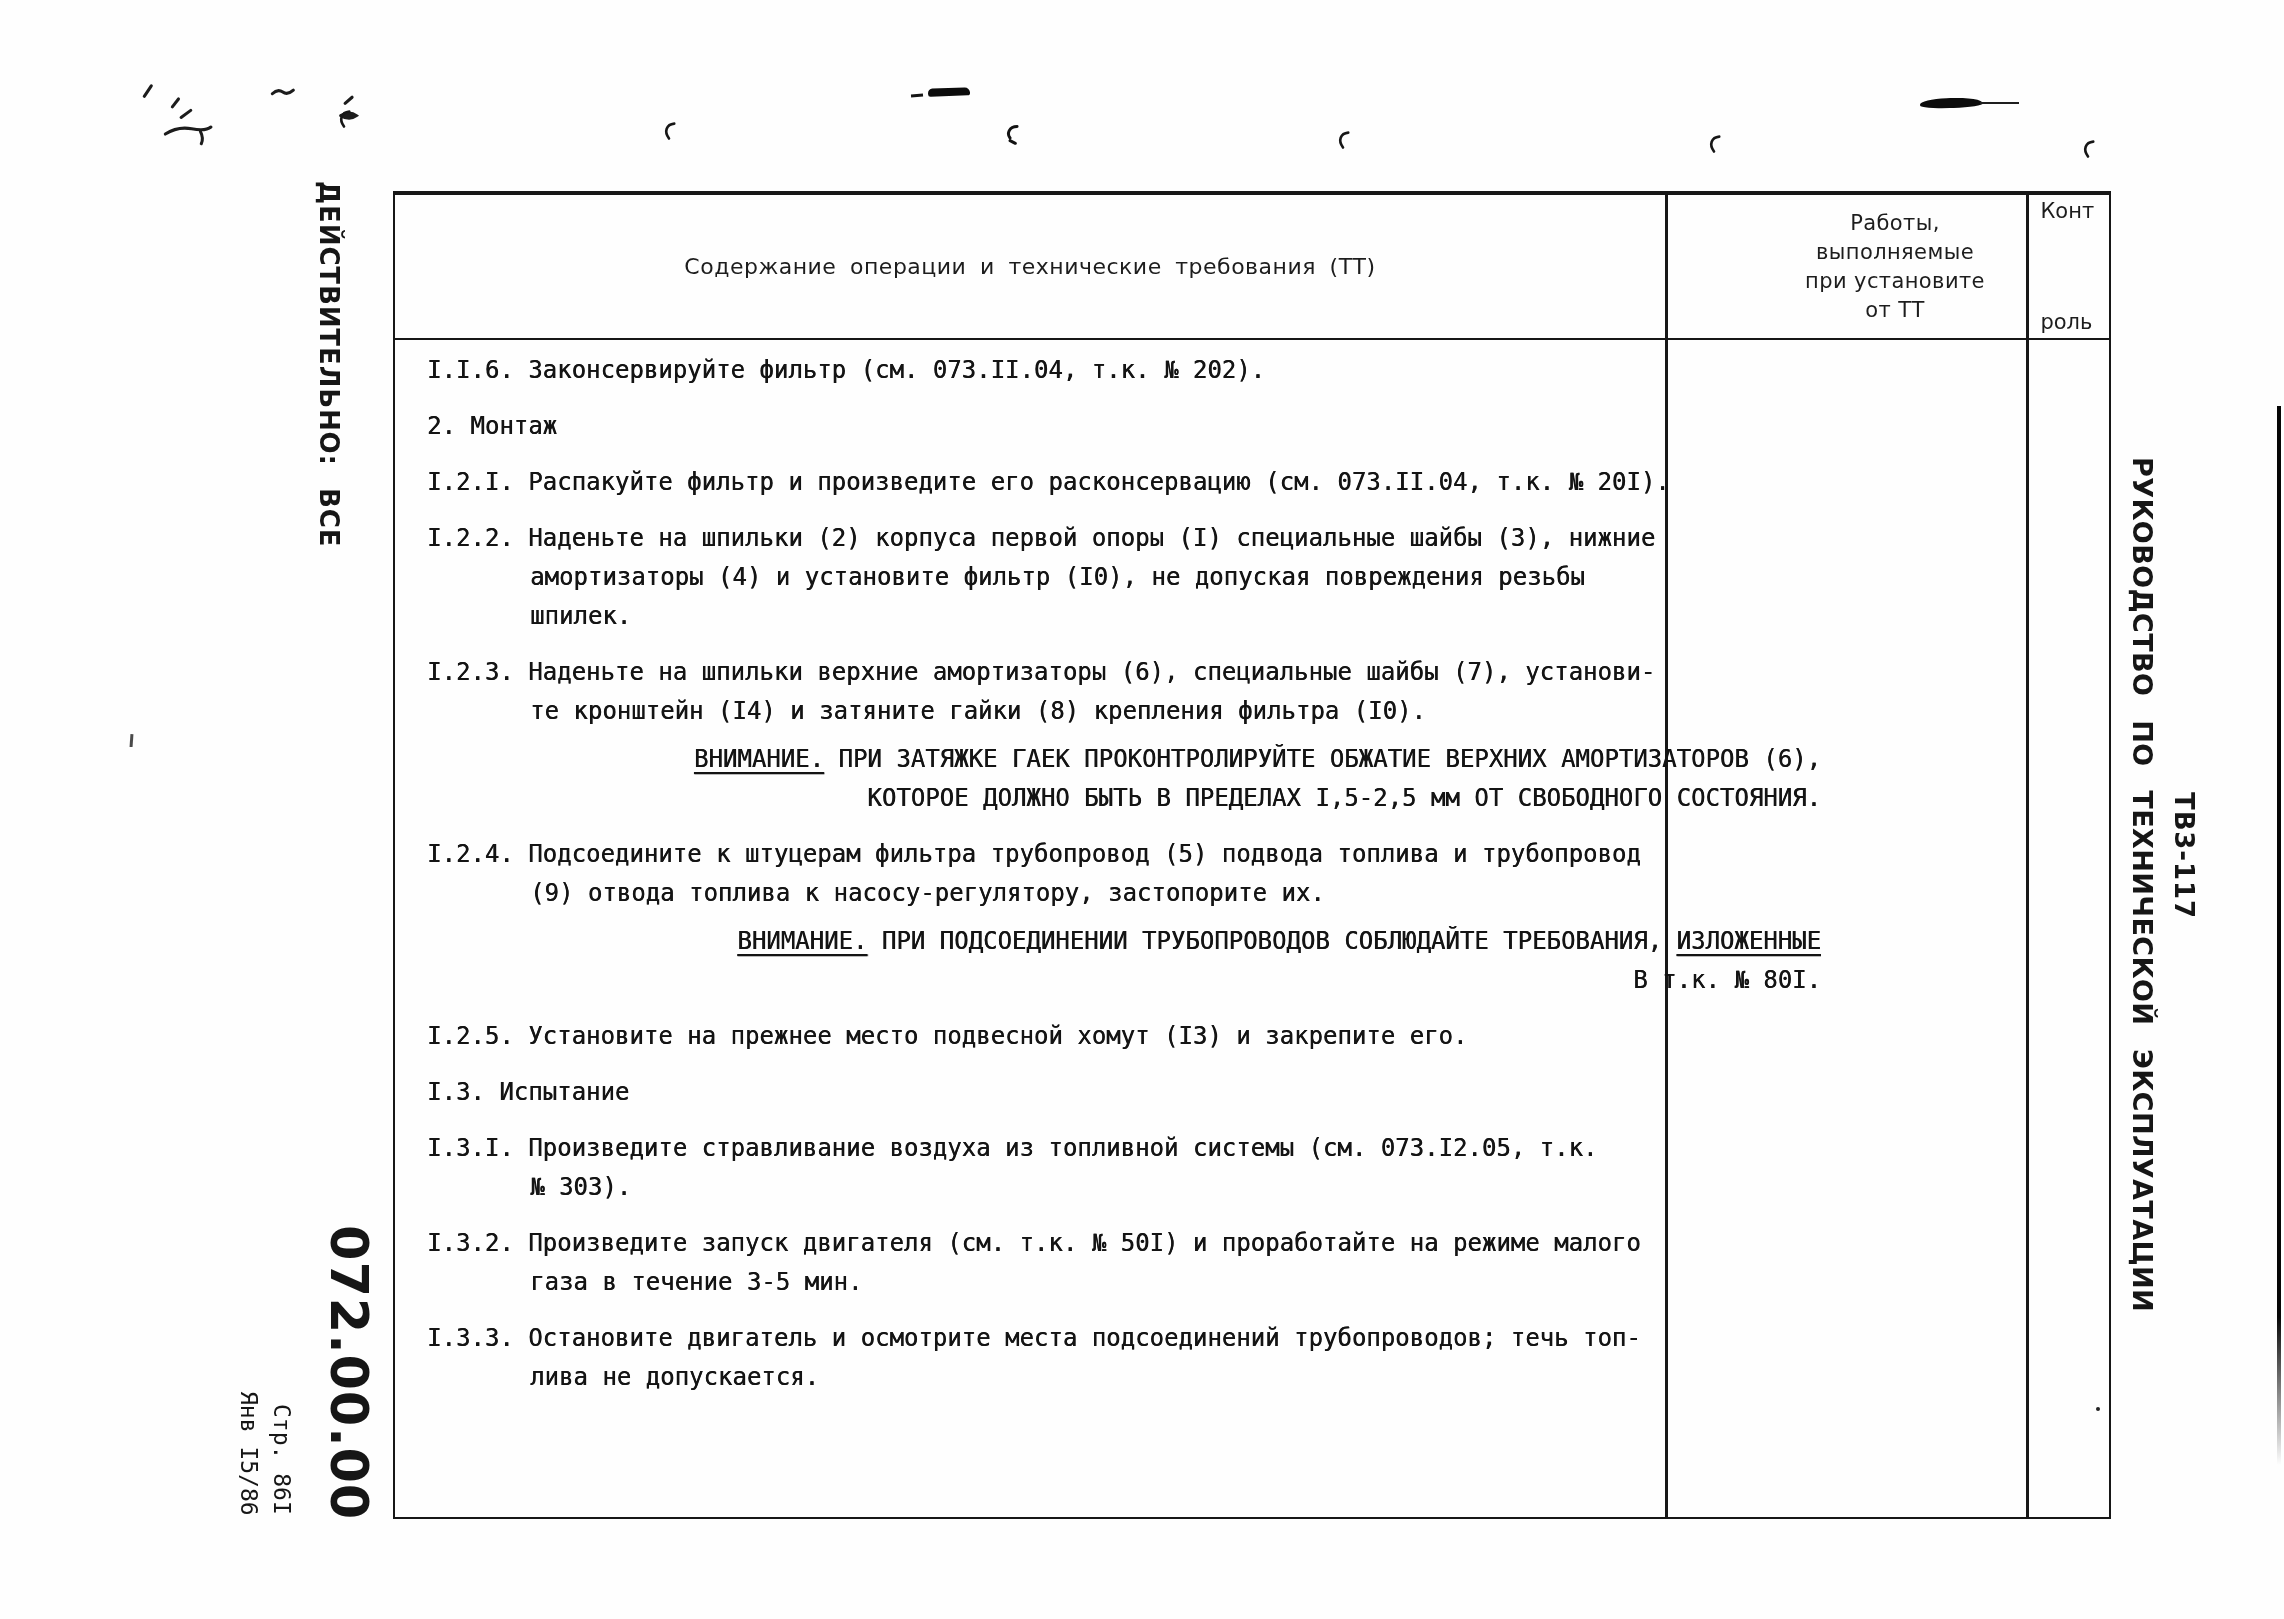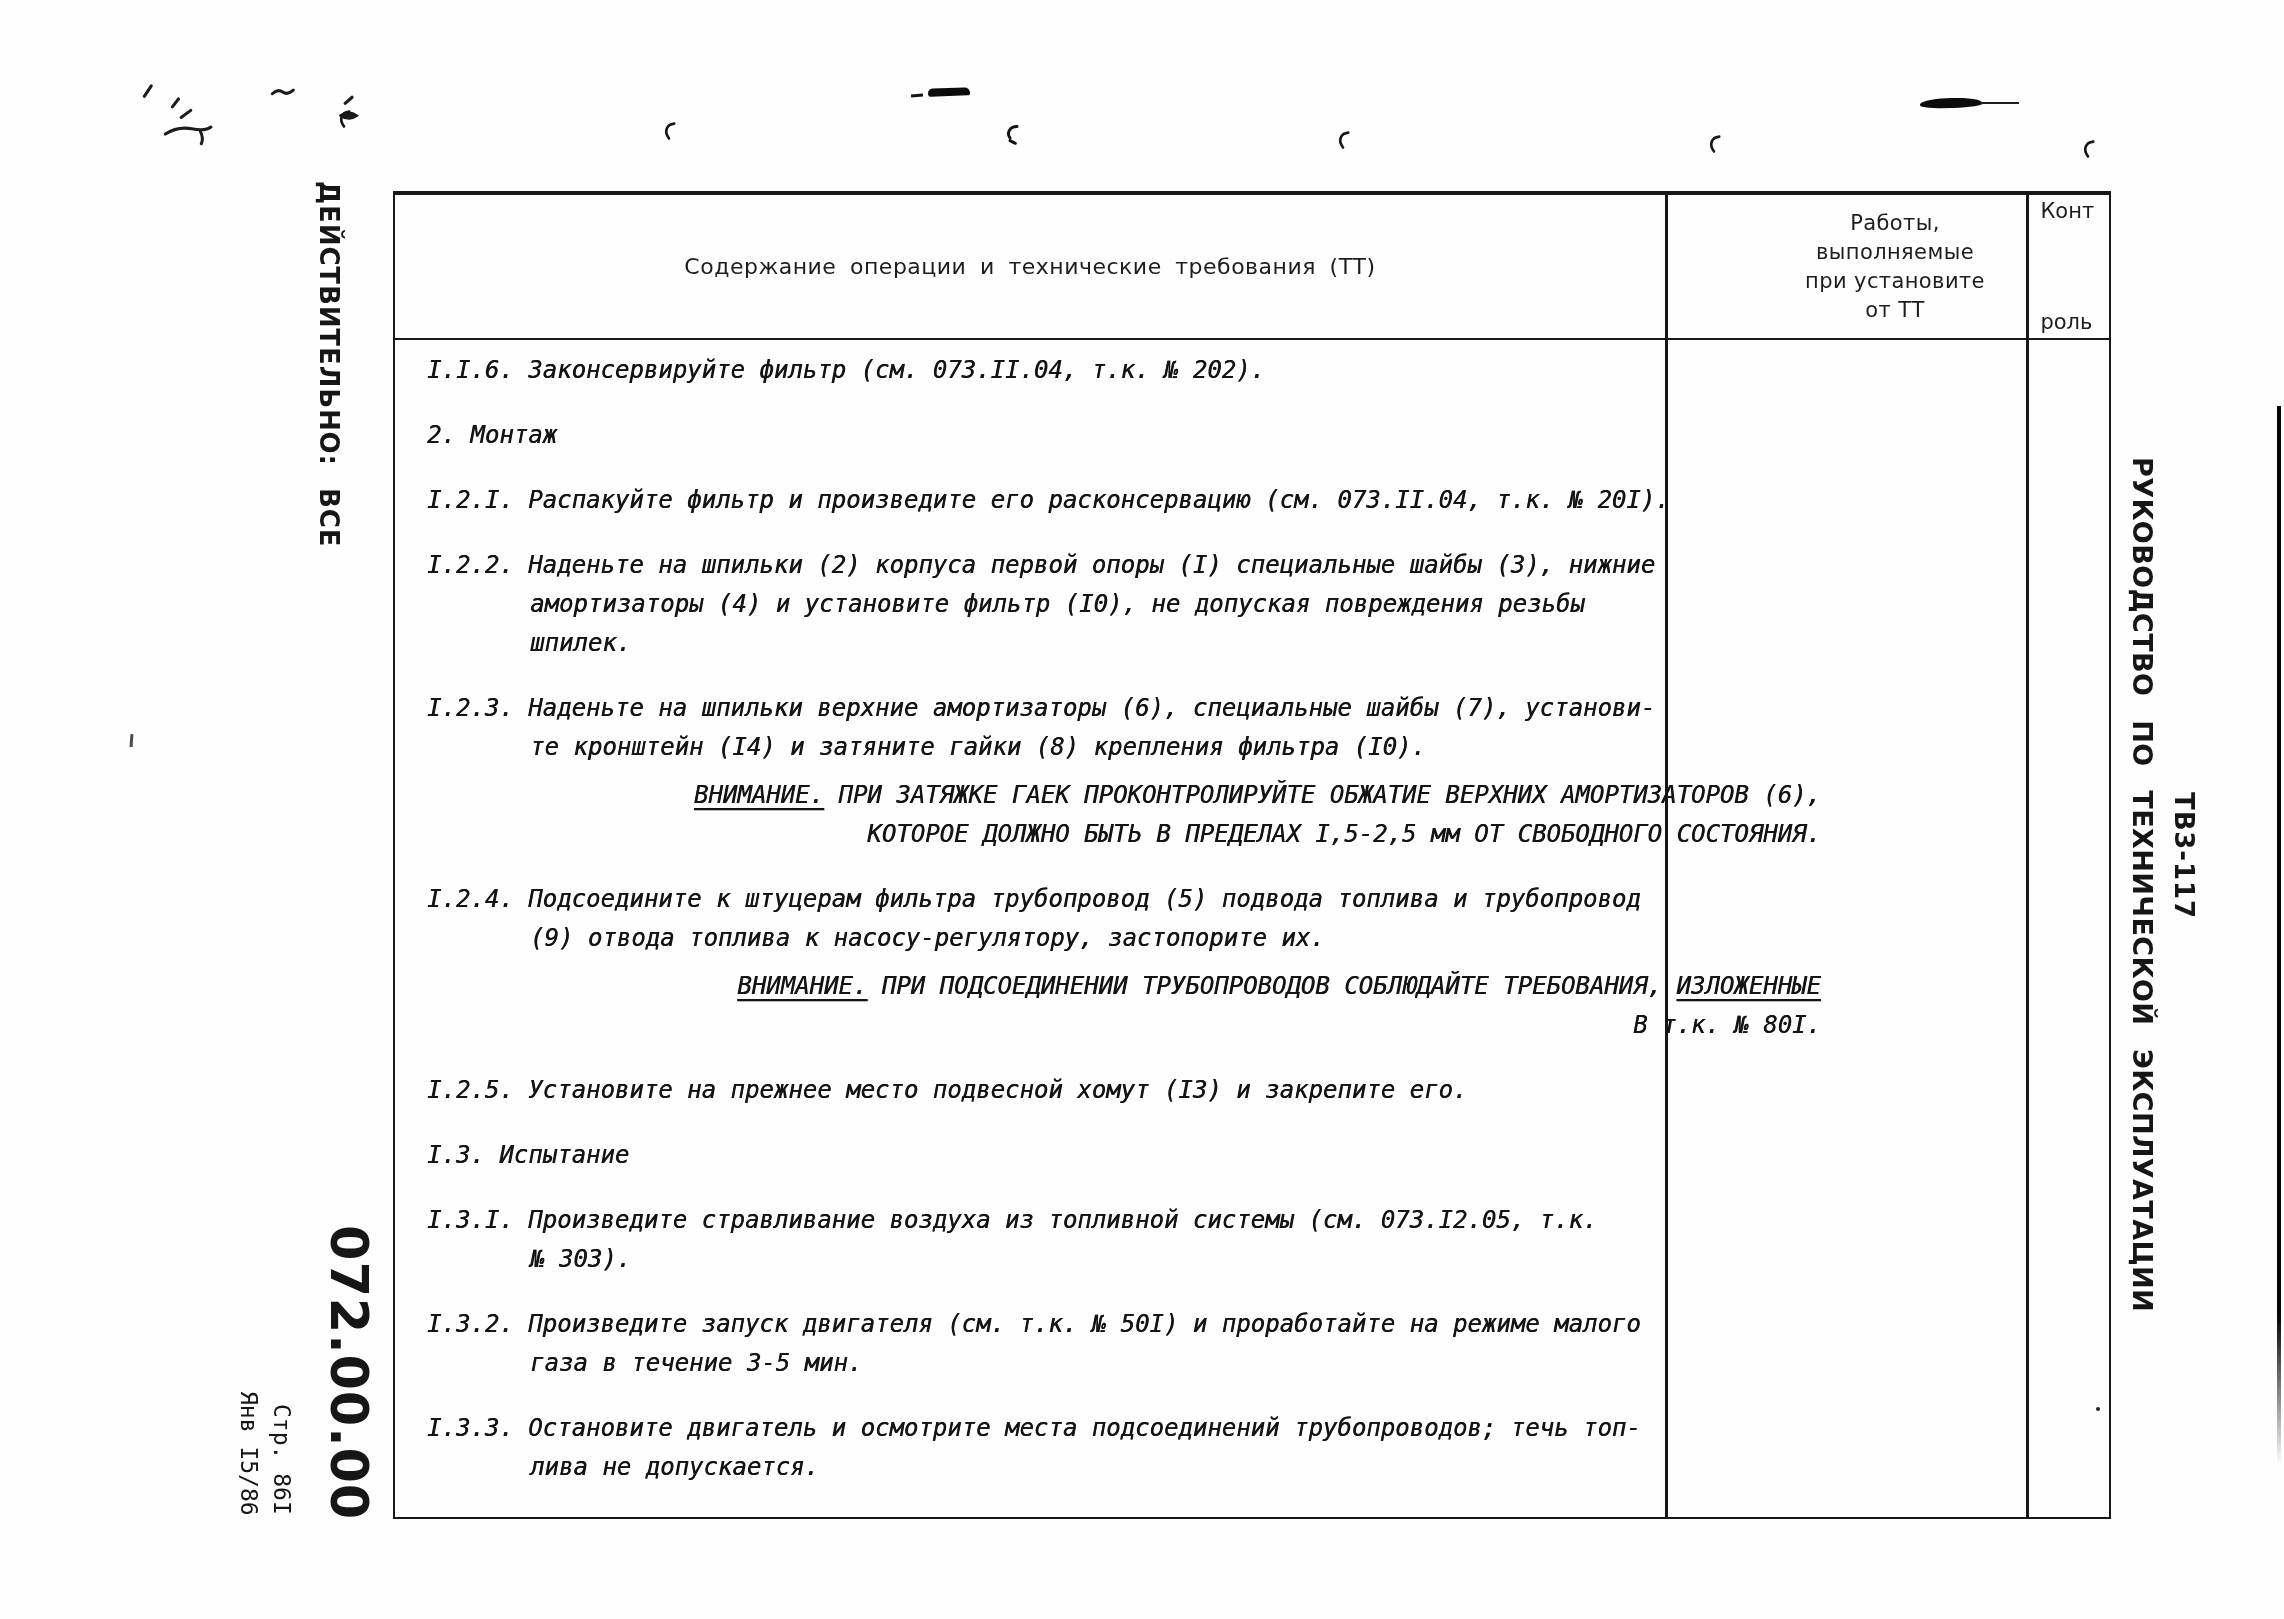--- a/index.html
+++ b/index.html
@@ -37,24 +37,23 @@
   .hc1 { left:0; width:1270px; font-size:22px; letter-spacing:0.5px; word-spacing:6.1px; }
   .hc2 { left:1273px; width:358px; font-size:21px; line-height:29px; letter-spacing:0.4px;margin-left:48px; }
   .hc3 { left:1634px; right:0; align-items:flex-start; padding-left:11.4px; font-size:21px; line-height:32.5px; box-sizing:border-box;justify-content:space-between; }
 
   .tbody {
     position:absolute; left:0; top:145px; width:1426px; bottom:0;
     padding:11.4px 0 0 32px; box-sizing:border-box; overflow:hidden;
     font-family:"DejaVu Sans Mono","Liberation Mono",monospace;
     font-size:24px; line-height:39px; color:#141414;
     text-shadow:0.4px 0.3px 0 #141414;
-    font-style:italic;
   }
   .block { white-space:nowrap; }
-  .block + .block { margin-top:26px; }
+  .block + .block { margin-top:17px; }
   .block.item { padding-left:103px; }
   .block.item .tline:first-child { text-indent:-103px; }
   .block.att  { padding-left:248px; margin-top:8.8px;text-align:right; }
   .block.att  .tline:first-child { text-indent:-145px; }
   .ul { text-decoration:underline; text-decoration-thickness:2.2px; text-underline-offset:5.3px; }
 
   
   .art { position:absolute; }
   .tick svg, .scribble svg { display:block; }
   .dash-thin  { left:911px; top:94px; width:12.3px; height:2.6px; background:#141414; transform:rotate(-4deg); }

